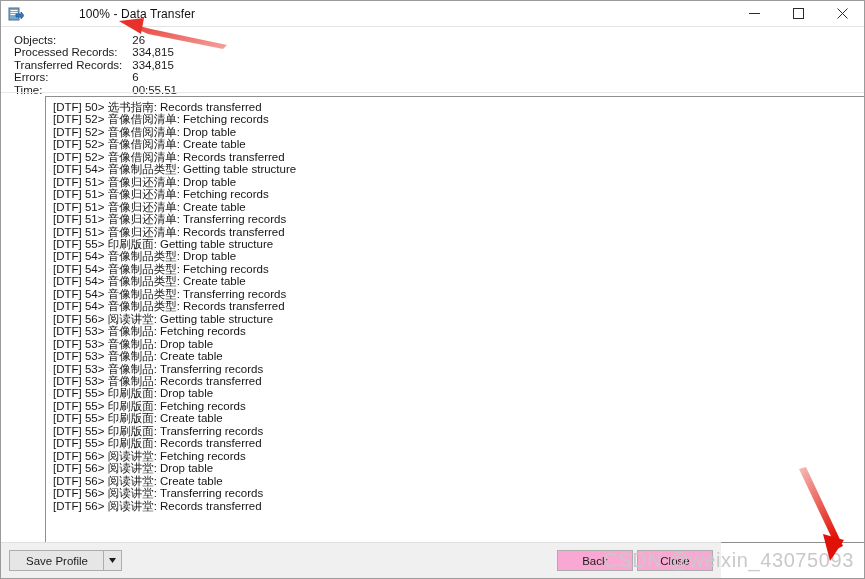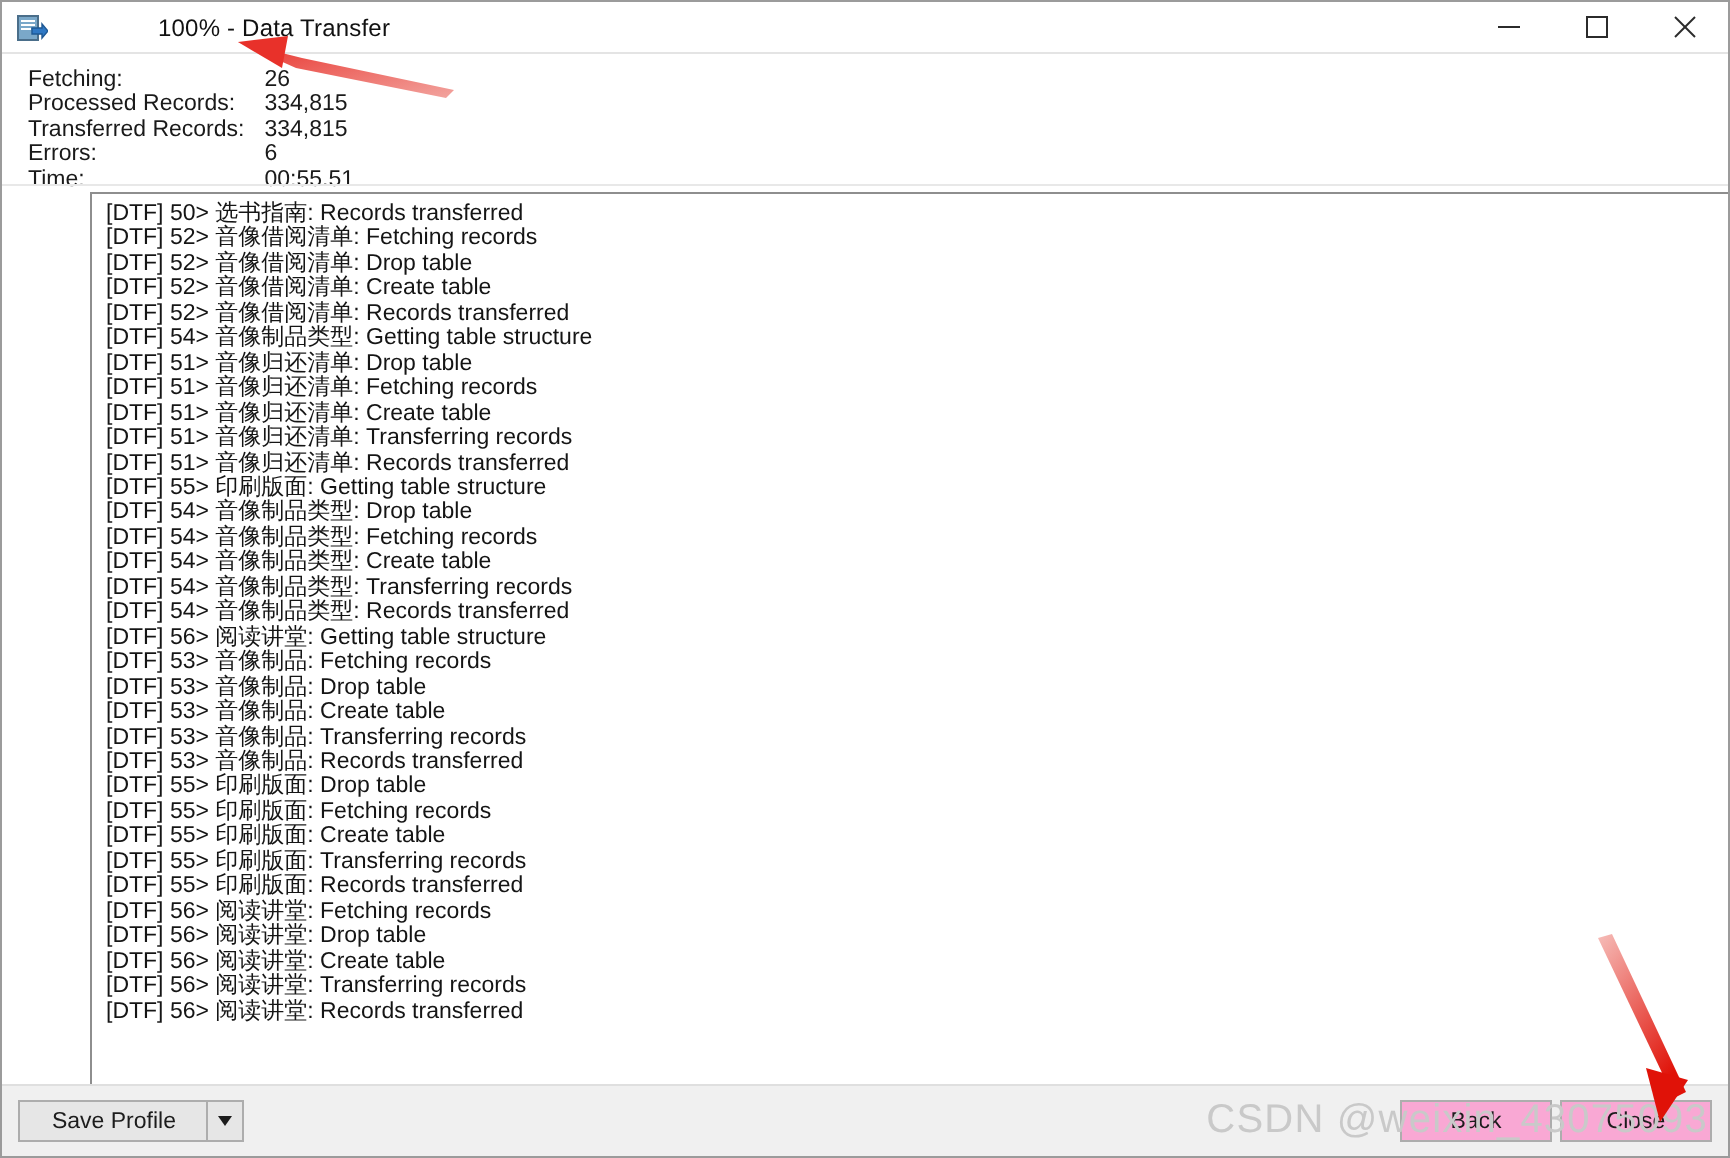--- a/index.html
+++ b/index.html
@@ -144,21 +144,21 @@
     top: 270px;
     height: 35px;
     background: #cdcdcd;
   }
 
   
   .footer {
     position: absolute;
     left: 0;
     bottom: 0;
-    width: 863px;
+    width: 720px;
     height: 35px;
     background: #f0f0f0;
     border-top: 1px solid #dfdfdf;
   }
   .btn {
     position: absolute;
     box-sizing: border-box;
     background: #e6e6e6;
     border: 1px solid #adadad;
     font-size: 11.5px;
@@ -242,21 +242,21 @@
           <line x1="10.5" y1="0.5" x2="0.5" y2="10.5" stroke="#2b2b2b" stroke-width="1"></line>
         </svg>
       </div>
     </div>
   </div>
 
   <div class="stats">
     <table>
       <tbody id="stats-body">
           <tr>
-            <td class="label">Fetching:</td>
+            <td class="label">Objects:</td>
             <td class="value">26</td>
           </tr>
           <tr>
             <td class="label">Processed Records:</td>
             <td class="value">334,815</td>
           </tr>
           <tr>
             <td class="label">Transferred Records:</td>
             <td class="value">334,815</td>
           </tr>

